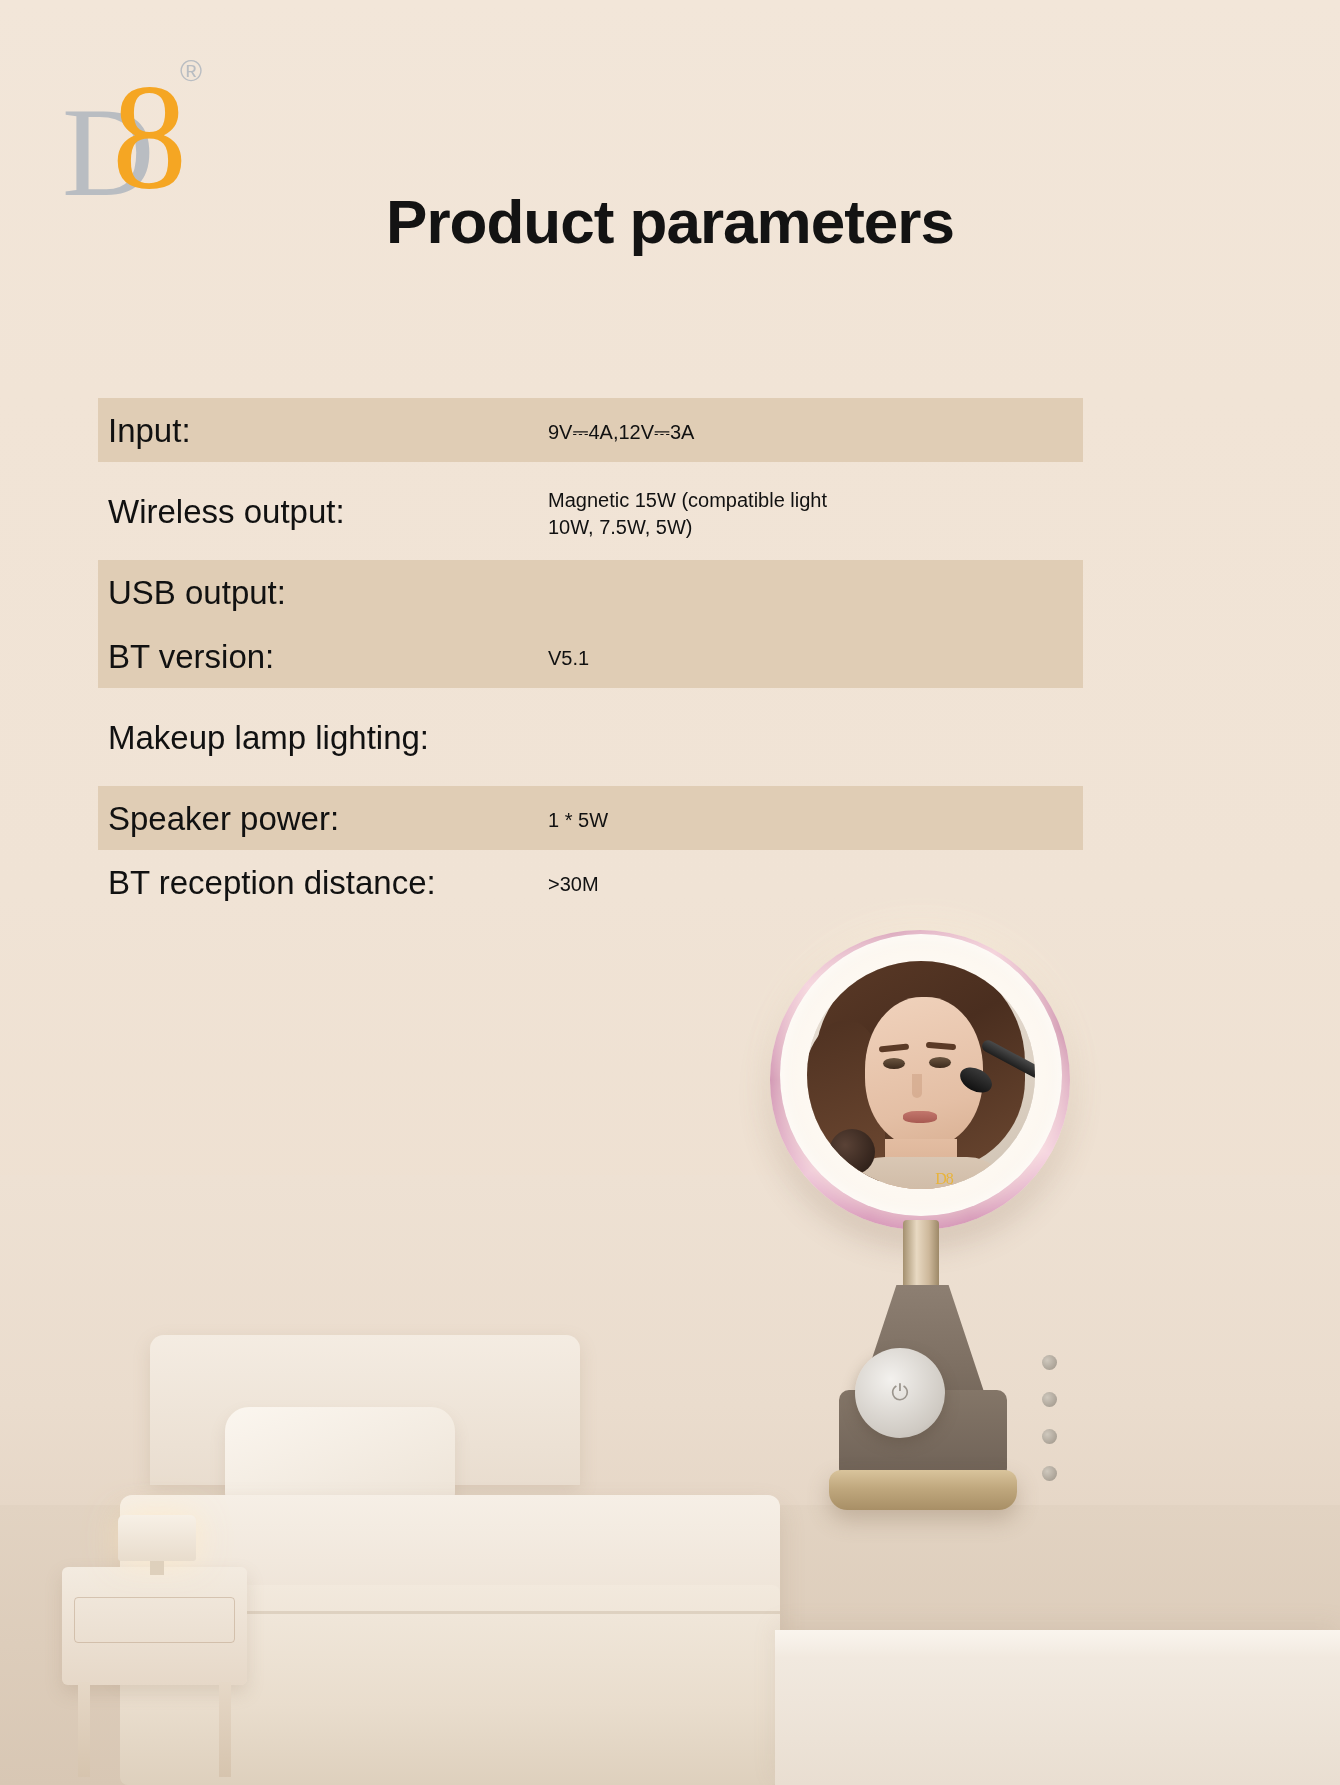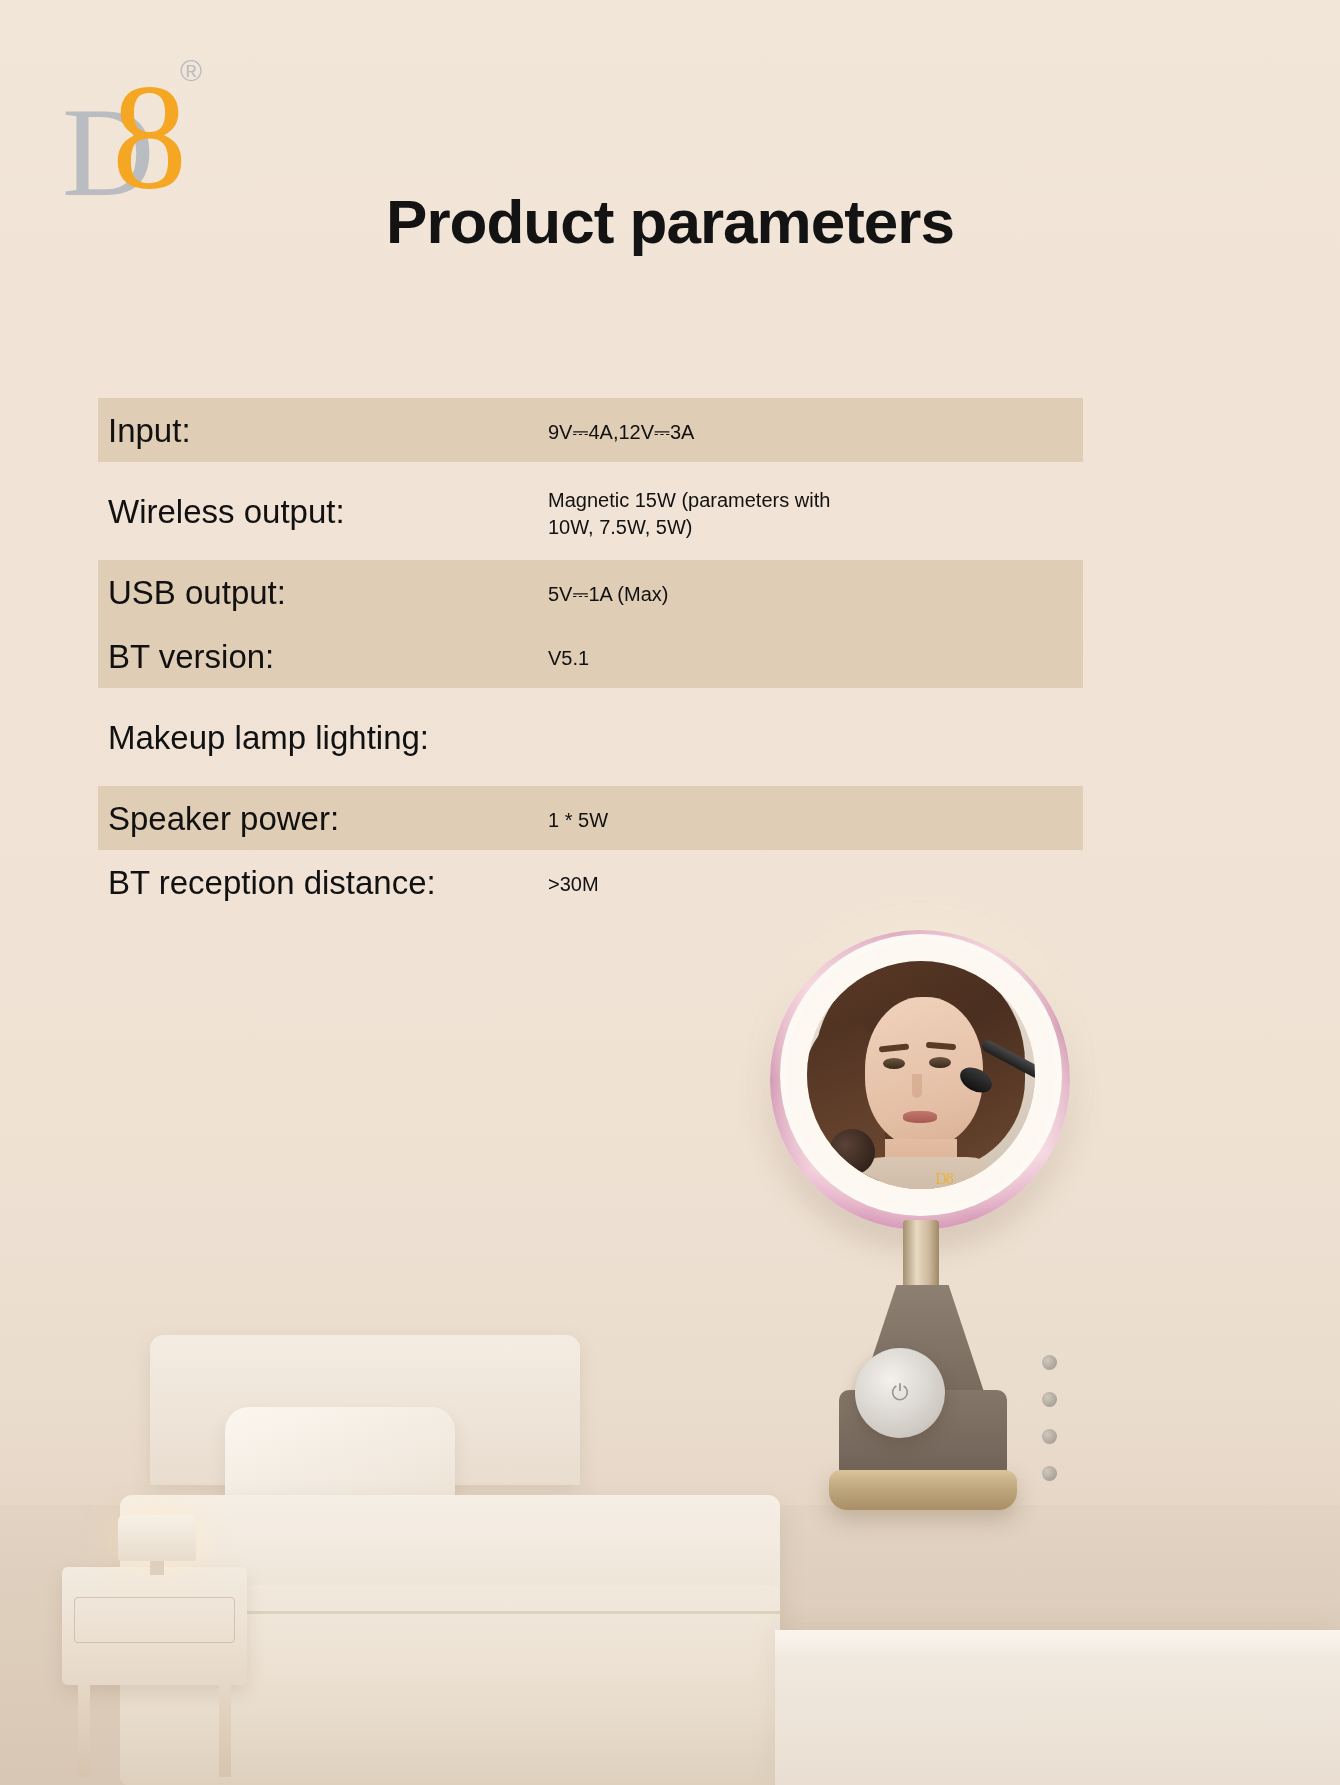--- a/index.html
+++ b/index.html
@@ -331,27 +331,26 @@
 
   <div class="spec-table">
 
     <div class="spec-row shaded">
       <div class="label">Input:</div>
       <div class="value">9V⎓4A,12V⎓3A</div>
     </div>
 
     <div class="spec-row tall">
       <div class="label">Wireless output:</div>
-      <div class="value">Magnetic 15W (parameters with
+      <div class="value">Magnetic 15W (compatible light
  10W, 7.5W, 5W)</div>
     </div>
 
     <div class="spec-row shaded">
       <div class="label">USB output:</div>
-      <div class="value">5V⎓1A (Max)</div>
     </div>
 
 
     <div class="spec-row shaded">
       <div class="label">BT version:</div>
       <div class="value">V5.1</div>
     </div>
 
     <div class="spec-row tall">
       <div class="label">Makeup lamp lighting:</div>

